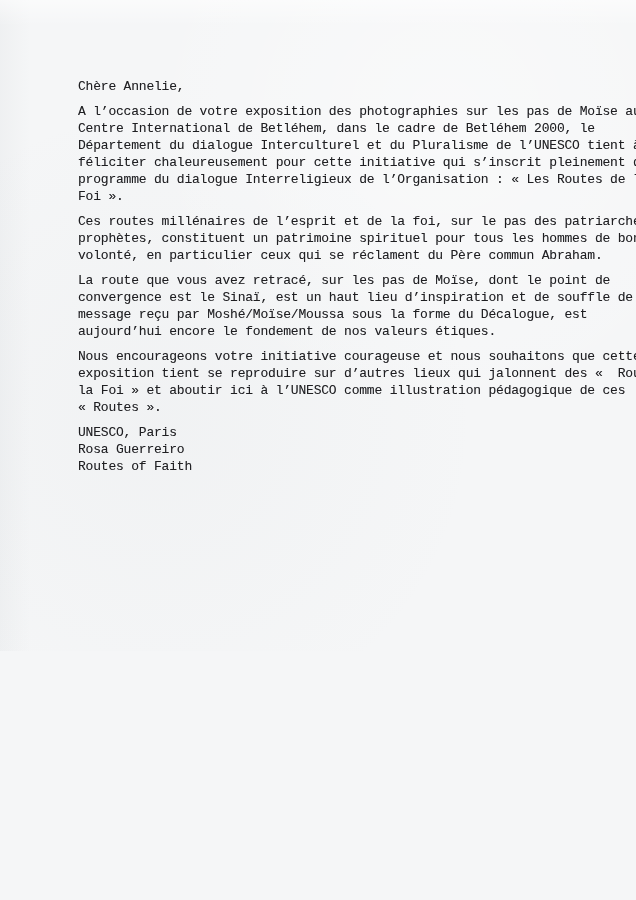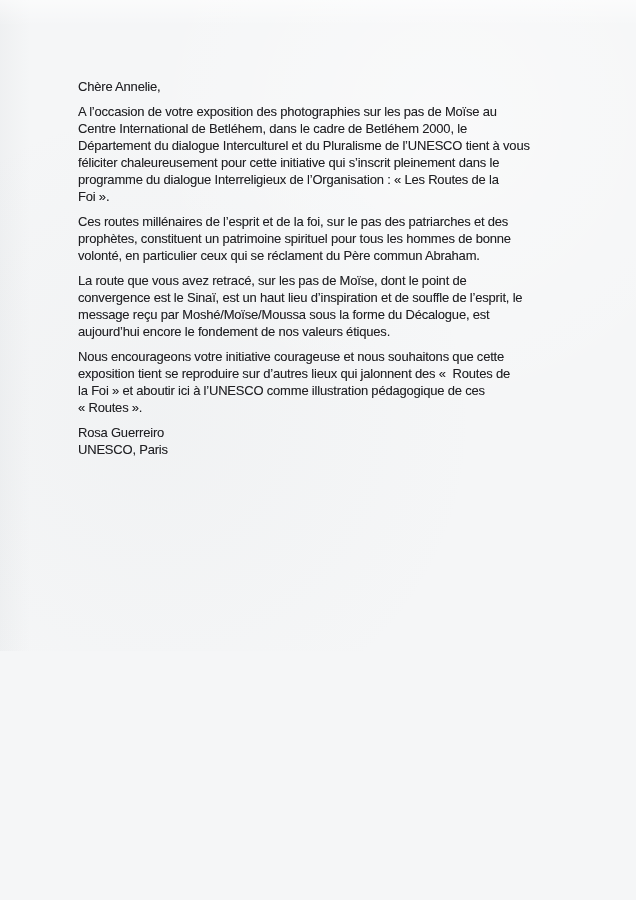--- a/index.html
+++ b/index.html
@@ -11,21 +11,21 @@
     position: relative;
     width: 636px;
     height: 651px;
     overflow: hidden;
     background-color: #f5f6f7;
     background-image:
       linear-gradient(180deg, rgba(255,255,255,0.55) 0px, rgba(255,255,255,0) 26px),
       linear-gradient(90deg, rgba(120,130,140,0.05) 0px, rgba(255,255,255,0) 30px),
       radial-gradient(circle at 70% 18%, rgba(255,255,255,0.40), rgba(255,255,255,0) 45%),
       radial-gradient(circle at 25% 65%, rgba(160,170,175,0.05), rgba(0,0,0,0) 50%);
-    font-family: Liberation Sans, sans-serif;
+    font-family: Liberation Mono, monospace;
     color: #1f1f22;
   }
   .letter-body {
     position: absolute;
     top: 78px;
     left: 78px;
     right: 36px;
   }
   .greeting, .para, .sig-line {
     margin: 0;
@@ -59,17 +59,18 @@
 volonté, en particulier ceux qui se réclament du Père commun Abraham.</p>
     <p class="para">La route que vous avez retracé, sur les pas de Moïse, dont le point de
 convergence est le Sinaï, est un haut lieu d’inspiration et de souffle de l’esprit, le
 message reçu par Moshé/Moïse/Moussa sous la forme du Décalogue, est
 aujourd’hui encore le fondement de nos valeurs étiques.</p>
     <p class="para">Nous encourageons votre initiative courageuse et nous souhaitons que cette
 exposition tient se reproduire sur d’autres lieux qui jalonnent des «  Routes de
 la Foi » et aboutir ici à l’UNESCO comme illustration pédagogique de ces
 « Routes ».</p>
     <div class="signature">
+      <p class="sig-line">UNESCO, Paris</p>
       <p class="sig-line">Rosa Guerreiro</p>
-      <p class="sig-line">UNESCO, Paris</p>
+      <p class="sig-line">Routes of Faith</p>
     </div>
   </div>
 </div>
 
 </body></html>

